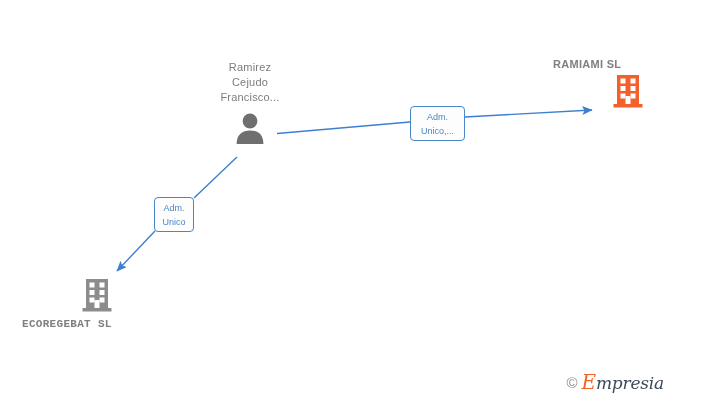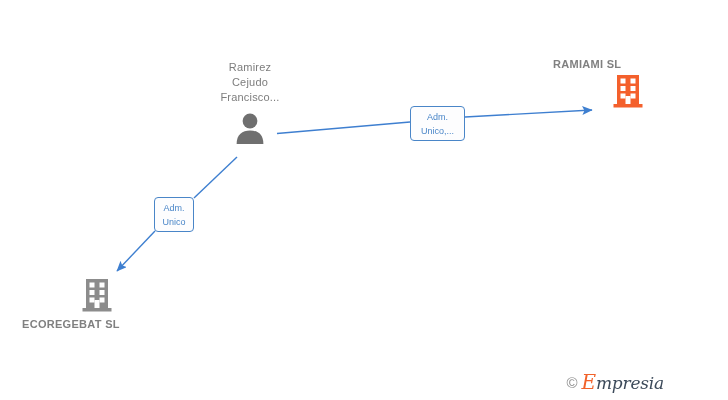--- a/index.html
+++ b/index.html
@@ -48,21 +48,21 @@
     display: block;
   }
 
   
   .company-node {
     position: absolute;
     width: 150px;
     text-align: left;
   }
   .company-node.top-label .company-title { margin-bottom: 4px; }
-  .company-node.bottom-label .company-title { margin-top: 6px; }
+  .company-node.bottom-label .company-title { margin-top: 6px; font-family: Liberation Mono, monospace; }
   .company-title {
     font-size: 11px;
     font-weight: bold;
     color: #808080;
     letter-spacing: 0.3px;
   }
   .building-icon {
     width: 30px;
     height: 34px;
     display: block;

